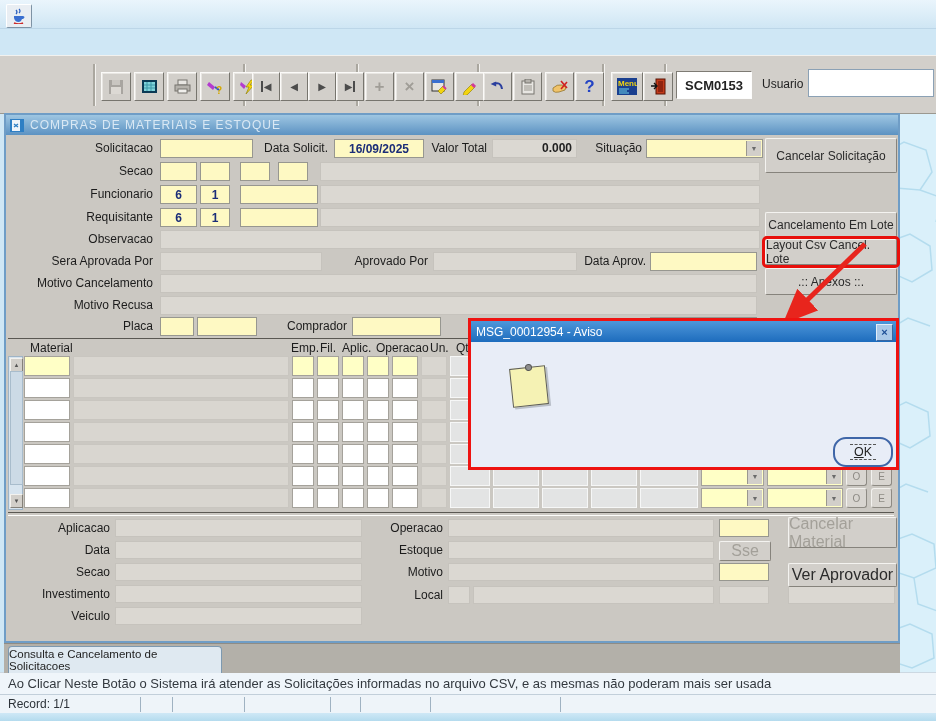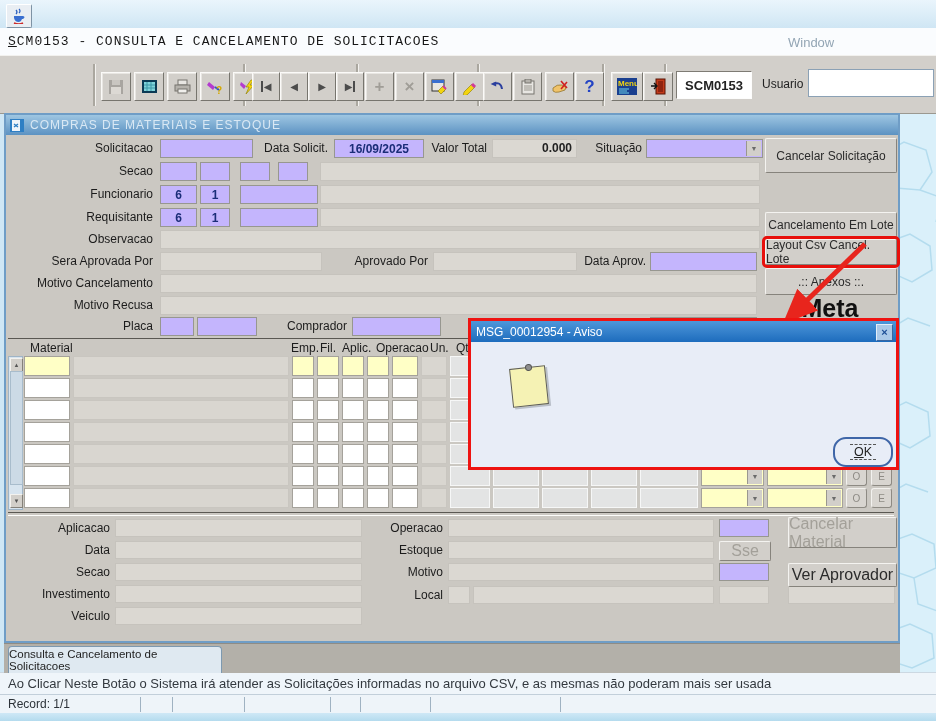--- a/index.html
+++ b/index.html
@@ -26,21 +26,21 @@
   .formcode-box{left:676px;top:15px;width:74px;height:26px;background:#ffffff;border:1px solid;border-color:#7e7b74 #fdfdfc #fdfdfc #7e7b74;display:flex;align-items:center;justify-content:center;font-weight:bold;font-size:13px;color:#222;}
   .usuario-lbl{left:762px;top:21px;font-size:12px;color:#222;}
   .usuario-input{left:808px;top:13px;width:126px;height:28px;background:#fff;border:1px solid #8ba1b5;box-sizing:border-box;}
   
   .wallpaper{left:896px;top:112px;width:40px;height:560px;background:#daf0fa;}
   
   .win{left:4px;top:113px;width:896px;height:530px;background:#cbc8c2;border:2px solid #6f9dc6;box-sizing:border-box;}
   .win-title{position:absolute;left:0;top:0;width:100%;height:20px;background:linear-gradient(#9ec6e2,#5c92c2);display:flex;align-items:center;}
   .win-title-text{color:#d9e8f4;font-size:12px;letter-spacing:1px;margin-left:6px;}
   .lbl{position:absolute;font-size:12px;color:#1c1c1c;text-align:right;line-height:19px;}
-  .fy{position:absolute;background:#c4b5fd;border:1px solid #979790;box-sizing:border-box;}
+  .fy{position:absolute;background:#fef9c3;border:1px solid #979790;box-sizing:border-box;}
   .fg{position:absolute;background:#dbd8d2;border:1px solid #c6c3bd;box-sizing:border-box;}
   .val{font-size:12px;font-weight:bold;color:#1b2d78;display:flex;align-items:center;justify-content:center;}
   .combo-arrow{position:absolute;right:1px;top:1px;bottom:1px;width:14px;background:#d2cfca;border-left:1px solid #9a978f;display:flex;align-items:center;justify-content:center;font-size:7px;color:#6b6b6b;}
   .sidebtn{position:absolute;left:765px;width:130px;background:#d2cfca;border:1px solid;border-color:#f4f3f0 #86837c #86837c #f4f3f0;border-radius:2px;display:flex;align-items:center;justify-content:center;font-size:12px;color:#2b2b2b;}
   .redbox{outline:3px solid #e8100c;outline-offset:0px;}
   .meta-text{position:absolute;left:765px;top:294px;width:130px;text-align:center;font-size:25px;font-weight:bold;color:#111;}
   .hr-dark{position:absolute;left:8px;width:886px;height:1px;background:#5a5852;}
   
   .ghead{position:absolute;font-size:12px;color:#1c1c1c;}
   .gcell{position:absolute;box-sizing:border-box;border:1px solid #a5a29b;background:#fff;}
@@ -101,24 +101,20 @@
   <div class="abs chrome-top">
     <div class="abs java-btn">
       <svg width="16" height="16">
         <path d="M5 2 q2 2 0 4 M8 1 q2 2 0 4" stroke="#2a5fbf" stroke-width="1.2" fill="none"></path>
         <path d="M3 8 h9 q3 1 0 3 h-1 q-1 3 -3.5 3 q-3.5 0 -4.5 -4 z" fill="#3a6fd0"></path>
         <path d="M3 15 q5 2 9 0" stroke="#cc2a2a" stroke-width="1.6" fill="none"></path>
       </svg>
     </div>
   </div>
 
-  <div class="abs menu-row">
-    <div class="abs menu-title"><span class="u">S</span><span>CM0153 - CONSULTA E CANCELAMENTO DE SOLICITACOES</span></div>
-    <div class="abs window-menu">Window</div>
-  </div>
 
   <div class="abs toolbar">
     <div class="groove" style="left:93px"></div>
     <div class="groove" style="left:243px"></div>
     <div class="groove" style="left:356px"></div>
     <div class="groove" style="left:477px"></div>
     <div class="groove" style="left:602px"></div>
     <div class="groove" style="left:664px"></div>
 
     <div class="tbtn dis" style="left:101px;width:28px">
@@ -294,21 +290,20 @@
   <div class="abs fy" style="left:160px;top:317px;width:34px;height:19px"></div>
   <div class="abs fy" style="left:197px;top:317px;width:60px;height:19px"></div>
   <div class="abs lbl" style="left:283px;top:317px;width:64px">Comprador</div>
   <div class="abs fy" style="left:352px;top:317px;width:89px;height:19px"></div>
   <div class="abs fy" style="left:650px;top:317px;width:107px;height:19px"></div>
 
   <div class="sidebtn" style="top:212px;height:23px">Cancelamento Em Lote</div>
   <div class="sidebtn" style="top:138px;height:33px">Cancelar Solicitação</div>
   <div class="sidebtn redbox" style="top:239px;height:24px">Layout Csv Cancel. Lote</div>
   <div class="sidebtn" style="top:268px;height:25px">.:: Anexos ::.</div>
-  <div class="meta-text">Meta</div>
 
   <div class="hr-dark" style="top:338px"></div>
   <div class="ghead" style="left:30px;top:341px">Material</div>
   <div class="ghead" style="left:291px;top:341px">Emp.</div>
   <div class="ghead" style="left:320px;top:341px">Fil.</div>
   <div class="ghead" style="left:342px;top:341px">Aplic.</div>
   <div class="ghead" style="left:376px;top:341px">Operacao</div>
   <div class="ghead" style="left:430px;top:341px">Un.</div>
   <div class="ghead" style="left:456px;top:341px">Qt</div>
 

